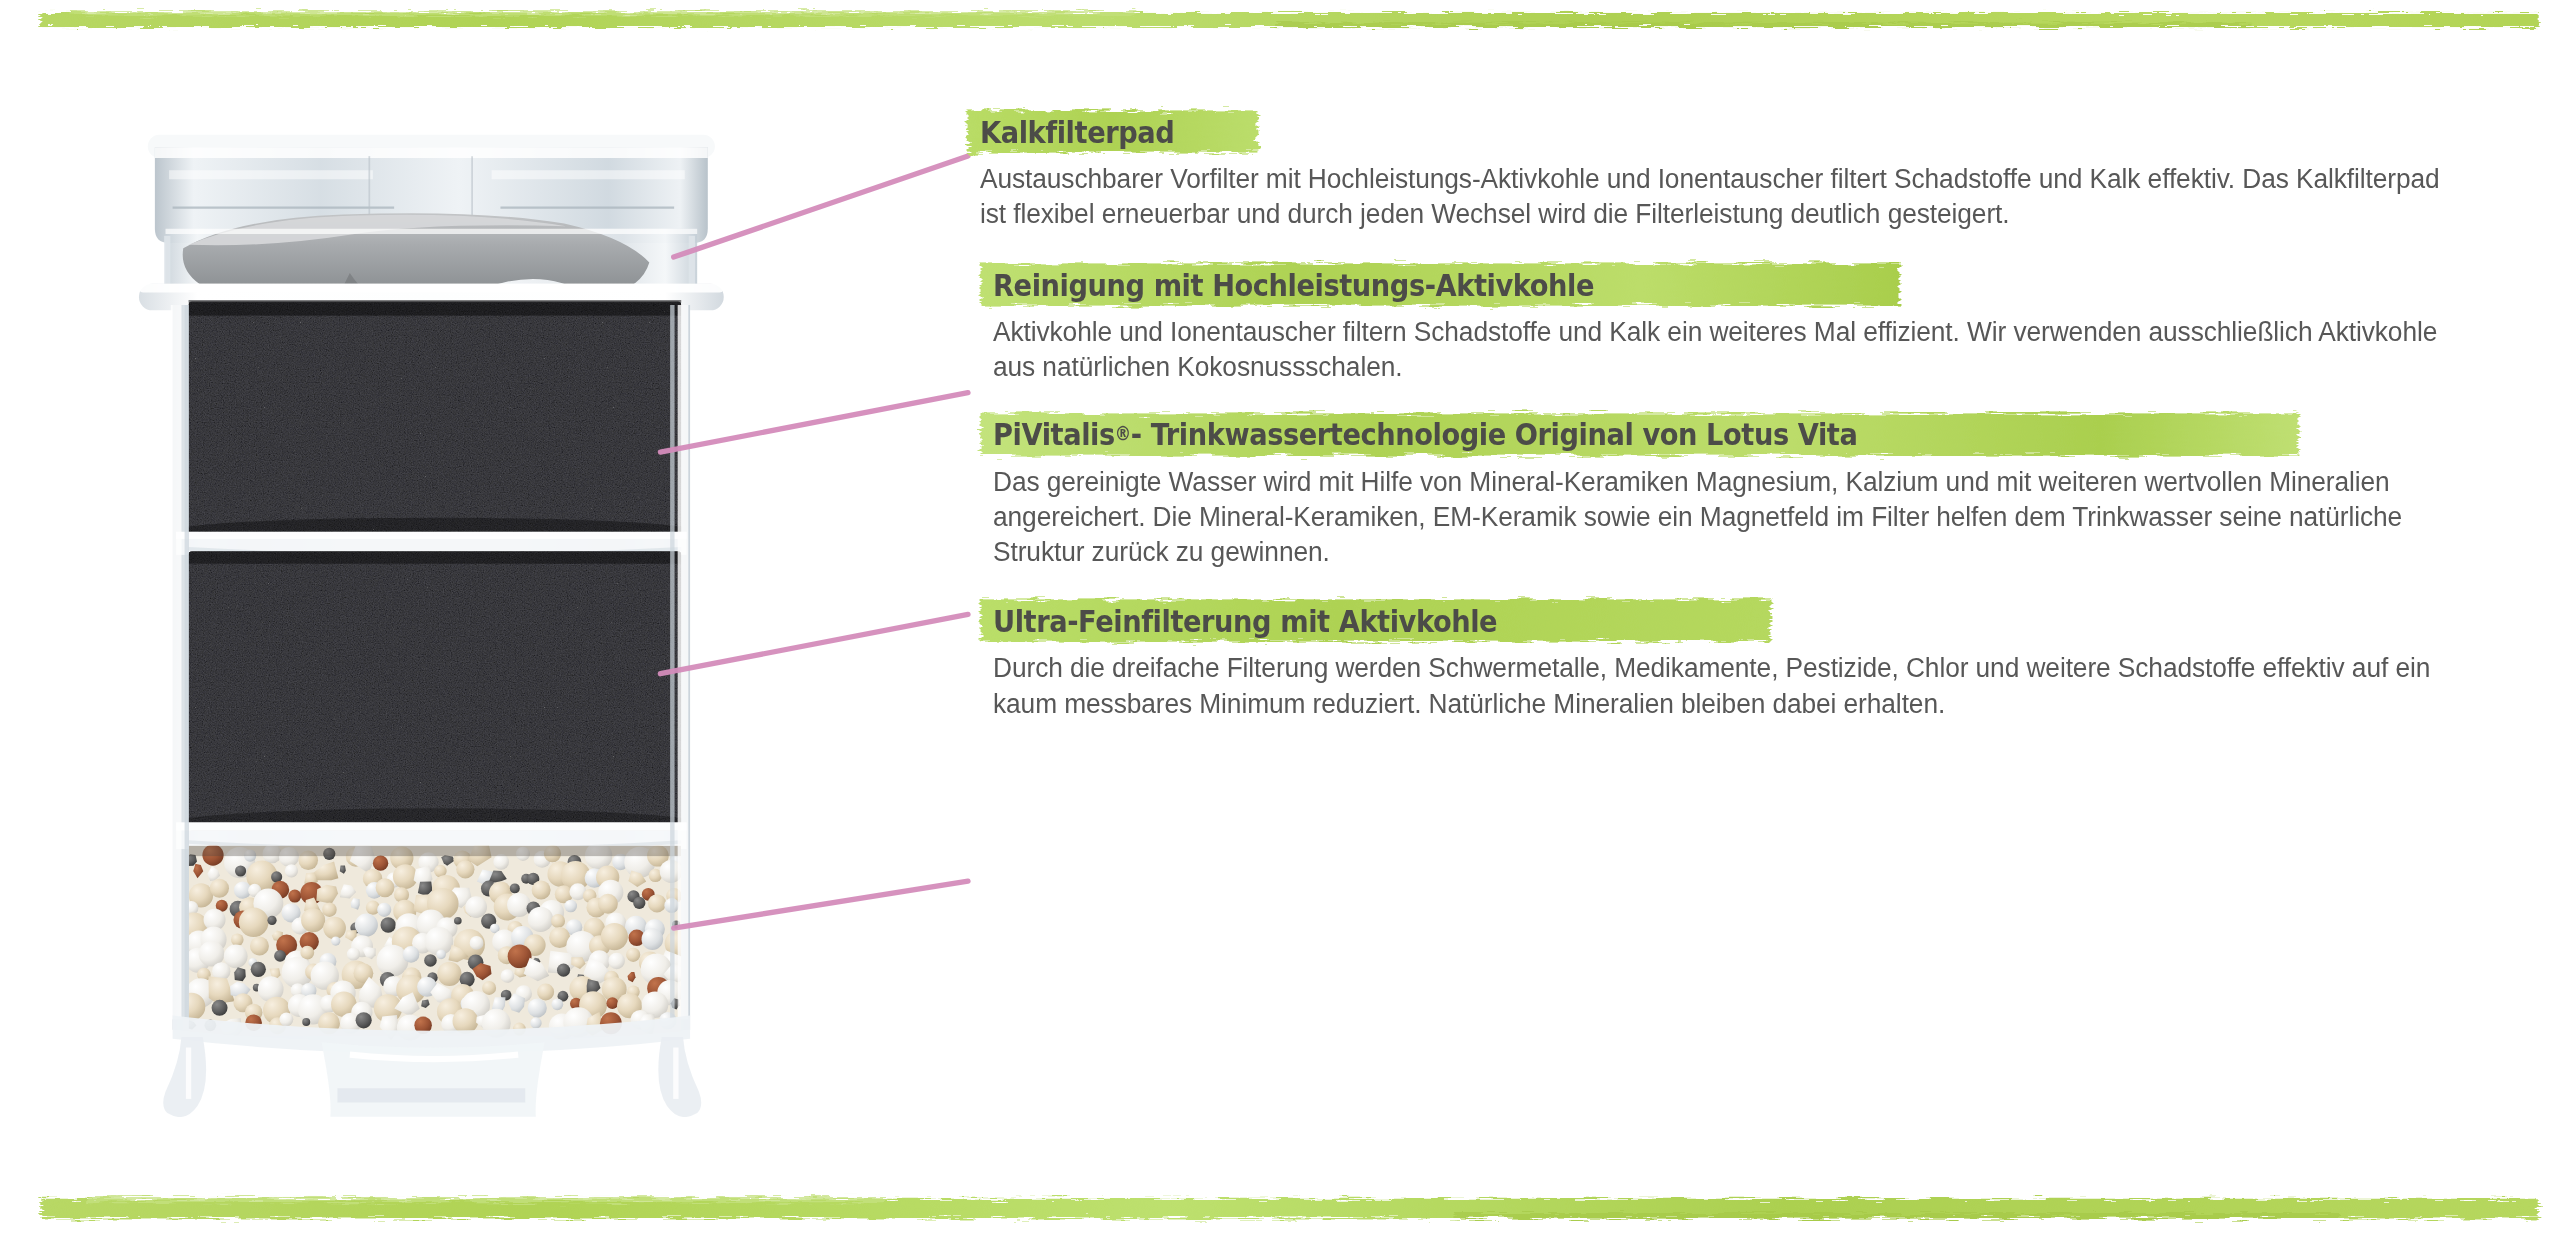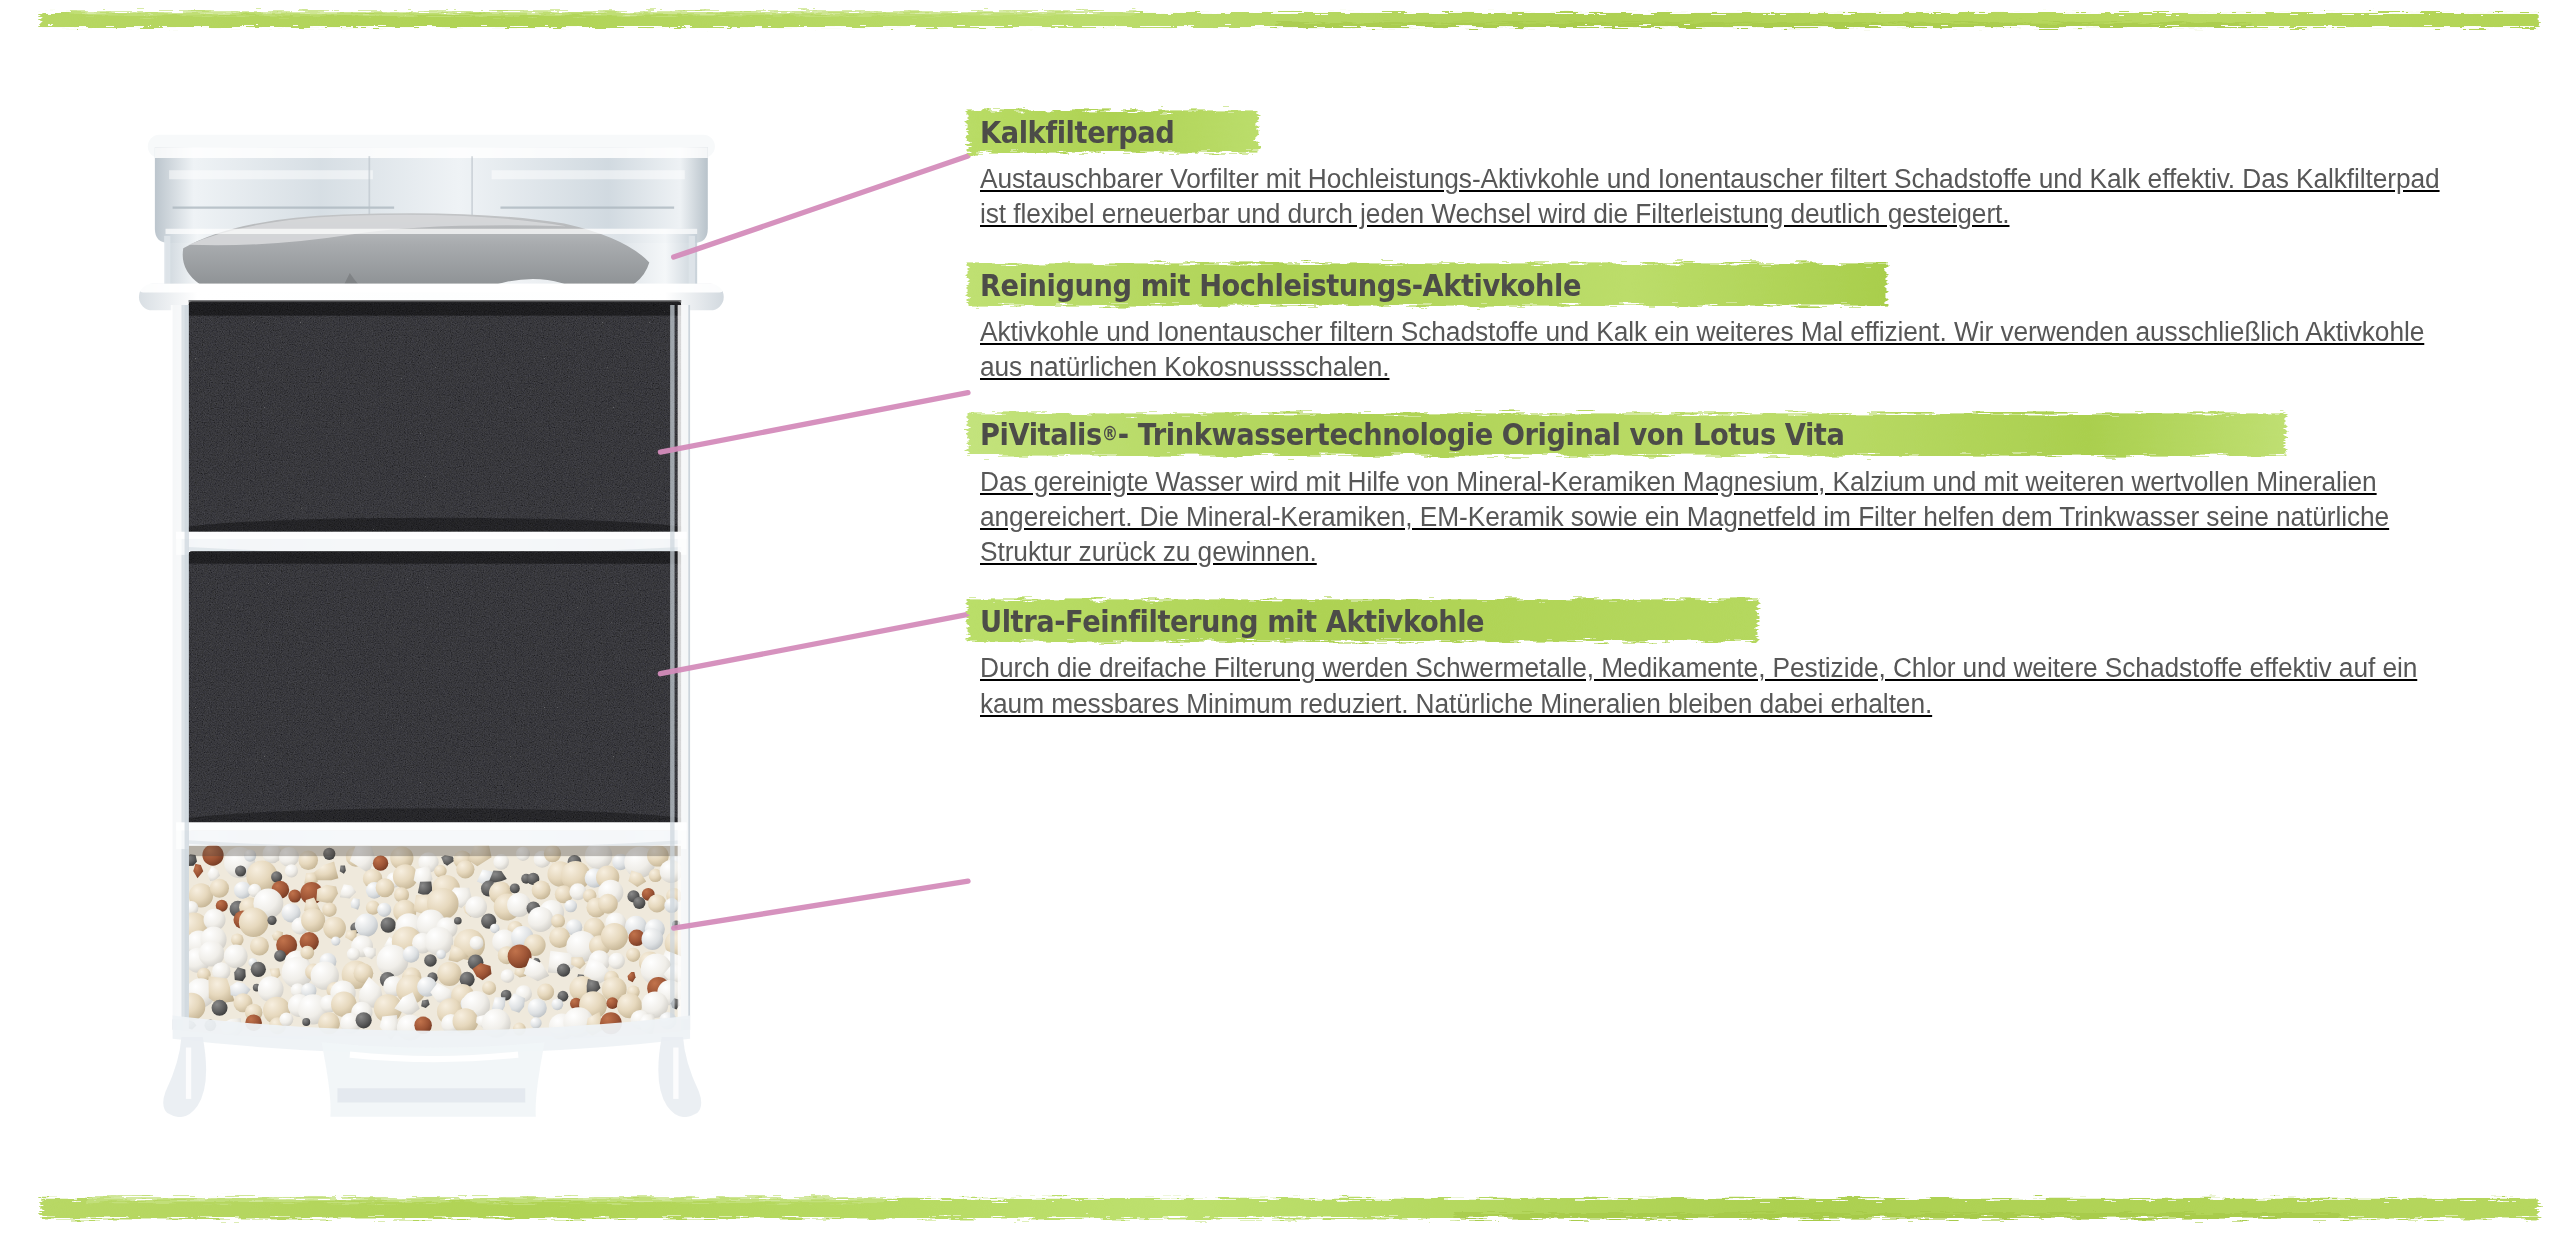--- a/index.html
+++ b/index.html
@@ -26,24 +26,24 @@
     position:absolute;left:84px;top:115px;
     width:700px;height:1002px;
   }
   #cartridge svg{display:block;width:100%;height:100%;}
 
   
   #leaders{position:absolute;left:0;top:0;width:2576px;height:1234px;pointer-events:none;}
 
   
   #copy{
-    position:absolute;left:980px;top:106px;width:1560px;text-decoration:underline;
+    position:absolute;left:980px;top:106px;width:1560px;
   }
   .block{position:relative;}
-  .block + .block{margin-top:16px;}
+  .block + .block{margin-top:16px;margin-left:13px;}
 
   .headwrap{position:relative;display:block;height:51px;}
   .headwrap .hl{position:absolute;left:-16px;top:0;height:51px;}
   .headwrap .hl svg{display:block;height:100%;width:100%;}
   .headline{
     position:absolute;left:0;top:0;height:51px;
     display:flex;align-items:center;
     font-family:"DejaVu Sans","Liberation Sans",sans-serif;
     font-weight:700;
     font-size:31px;

